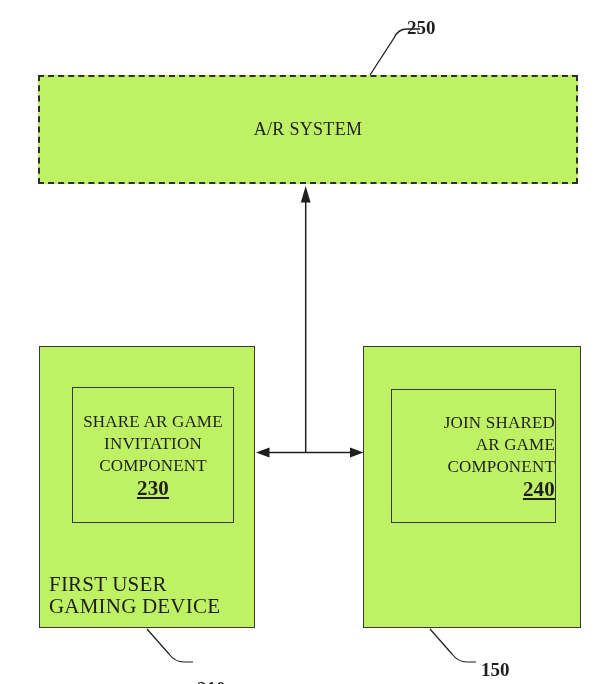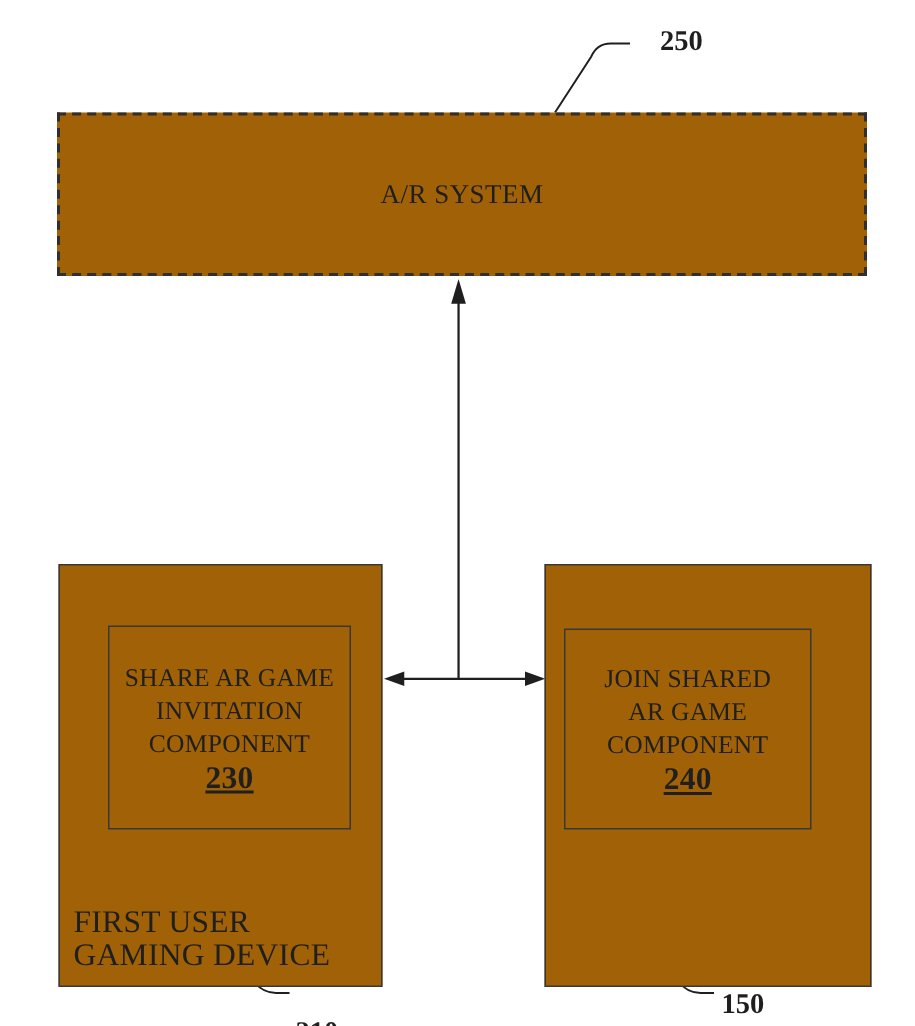--- a/index.html
+++ b/index.html
@@ -20,39 +20,38 @@
     position: absolute;
     left: 0;
     top: 0;
     width: 610px;
     height: 684px;
     pointer-events: none;
   }
   .box {
     position: absolute;
     box-sizing: border-box;
-    background: #a16207;
+    background: #bef264;
   }
   .ar-box {
     left: 38px;
     top: 75px;
     width: 540px;
     height: 109px;
     border: 2px dashed #2f2f2f;
     display: flex;
     align-items: center;
     justify-content: center;
     font-size: 18px;
     letter-spacing: 0.3px;
   }
   .device-box {
     top: 346px;
     height: 282px;
     border: 1.5px solid #383838;
-    margin-top: 30px;
   }
   .device-box.first { left: 39px;  width: 216px; }
   .device-box.second { left: 363px; width: 218px; }
   .device-label {
     position: absolute;
     left: 9px;
     right: 2px;
     bottom: 10px;
     font-size: 21px;
     line-height: 22px;
@@ -65,35 +64,35 @@
     display: flex;
     flex-direction: column;
     align-items: center;
     justify-content: center;
     text-align: center;
     font-size: 17px;
     line-height: 22px;
     letter-spacing: 0.2px;
   }
   .component-box.share { left: 32px; top: 40px; width: 162px; height: 136px; }
-  .component-box.join  { left: 12px; top: 42px; width: 165px; height: 134px; }
+  .component-box.join  { left: 27px; top: 42px; width: 165px; height: 134px; align-items: flex-end; }
   .comp-line { display: block; }
   .comp-ref {
     display: block;
     font-weight: bold;
     text-decoration: underline;
     font-size: 21px;
   }
   .ref-num {
     position: absolute;
     font-weight: bold;
     font-size: 19px;
     line-height: 19px;
   }
-  .ref-250 { left: 440px; top: 18px; }
+  .ref-250 { left: 407px; top: 18px; }
   .ref-210 { left: 197px; top: 679px; }
   .ref-220 { left: 481px; top: 660px; }
 </style>
 </head>
 <body>
 
 <div class="canvas">
 
   <svg class="connector-layer" viewBox="0 0 610 684">
 

